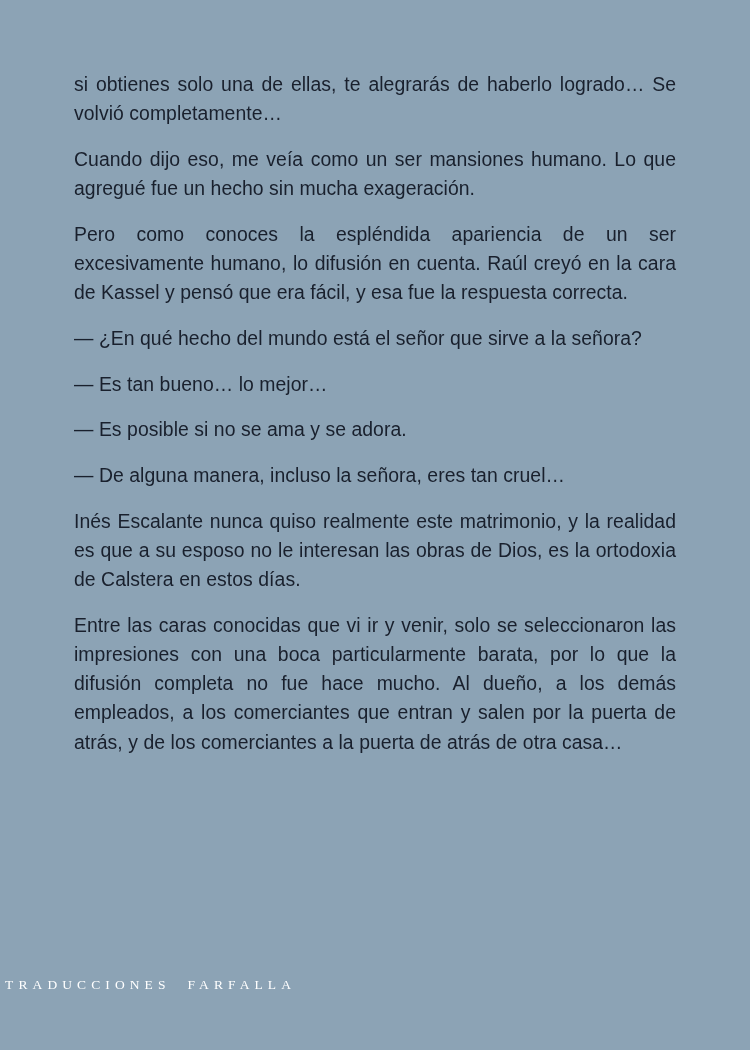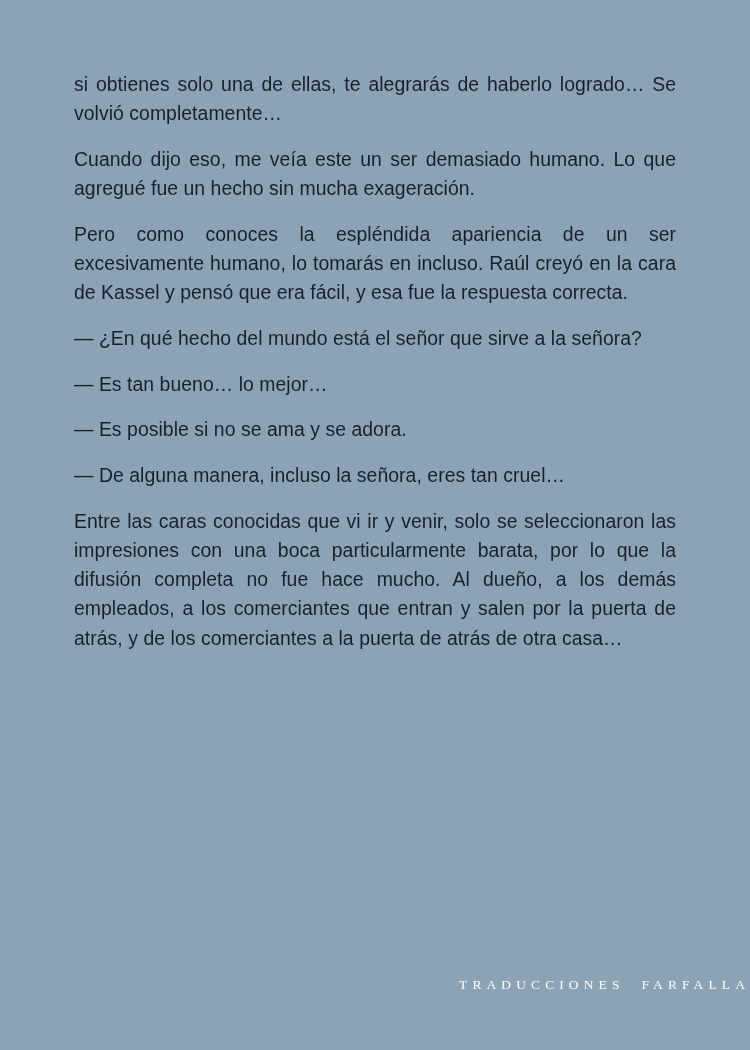--- a/index.html
+++ b/index.html
@@ -44,46 +44,47 @@
     margin-bottom: 12px;
   }
   .para.dialogue {
     margin-bottom: 16.5px;
   }
   .footer {
     position: absolute;
     left: 0;
     right: 0;
     top: 975px;
-    text-align: right;
+    text-align: left;
   }
   .footer-text {
     display: inline-block;
     color: #ffffff;
     font-family: "Liberation Serif", "DejaVu Serif", serif;
     font-size: 13.5px;
     line-height: 18px;
     letter-spacing: 5.1px;
     text-indent: 5.1px;
     white-space: pre;
   }
 </style>
 </head>
 <body>
 
 <div class="page">
 
   <div class="content">
     <p class="para">si obtienes solo una de ellas, te alegrarás de haberlo logrado… Se volvió completamente…</p>
-    <p class="para">Cuando dijo eso, me veía este un ser demasiado humano. Lo que agregué fue un hecho sin mucha exageración.</p>
-    <p class="para">Pero como conoces la espléndida apariencia de un ser excesivamente humano, lo tomarás en incluso. Raúl creyó en la cara de Kassel y pensó que era fácil, y esa fue la respuesta correcta.</p>
+    <p class="para">Cuando dijo eso, me veía como un ser mansiones humano. Lo que agregué fue un hecho sin mucha exageración.</p>
+    <p class="para">Pero como conoces la espléndida apariencia de un ser excesivamente humano, lo difusión en cuenta. Raúl creyó en la cara de Kassel y pensó que era fácil, y esa fue la respuesta correcta.</p>
     <p class="para dialogue">— ¿En qué hecho del mundo está el señor que sirve a la señora?</p>
     <p class="para dialogue">— Es tan bueno… lo mejor…</p>
     <p class="para dialogue">— Es posible si no se ama y se adora.</p>
     <p class="para dialogue">— De alguna manera, incluso la señora, eres tan cruel…</p>
+    <p class="para">Inés Escalante nunca quiso realmente este matrimonio, y la realidad es que a su esposo no le interesan las obras de Dios, es la ortodoxia de Calstera en estos días.</p>
     <p class="para">Entre las caras conocidas que vi ir y venir, solo se seleccionaron las impresiones con una boca particularmente barata, por lo que la difusión completa no fue hace mucho. Al dueño, a los demás empleados, a los comerciantes que entran y salen por la puerta de atrás, y de los comerciantes a la puerta de atrás de otra casa…</p>
   </div>
 
   <div class="footer">
     <span class="footer-text">TRADUCCIONES  FARFALLA</span>
   </div>
 
 </div>
 
 </body></html>

